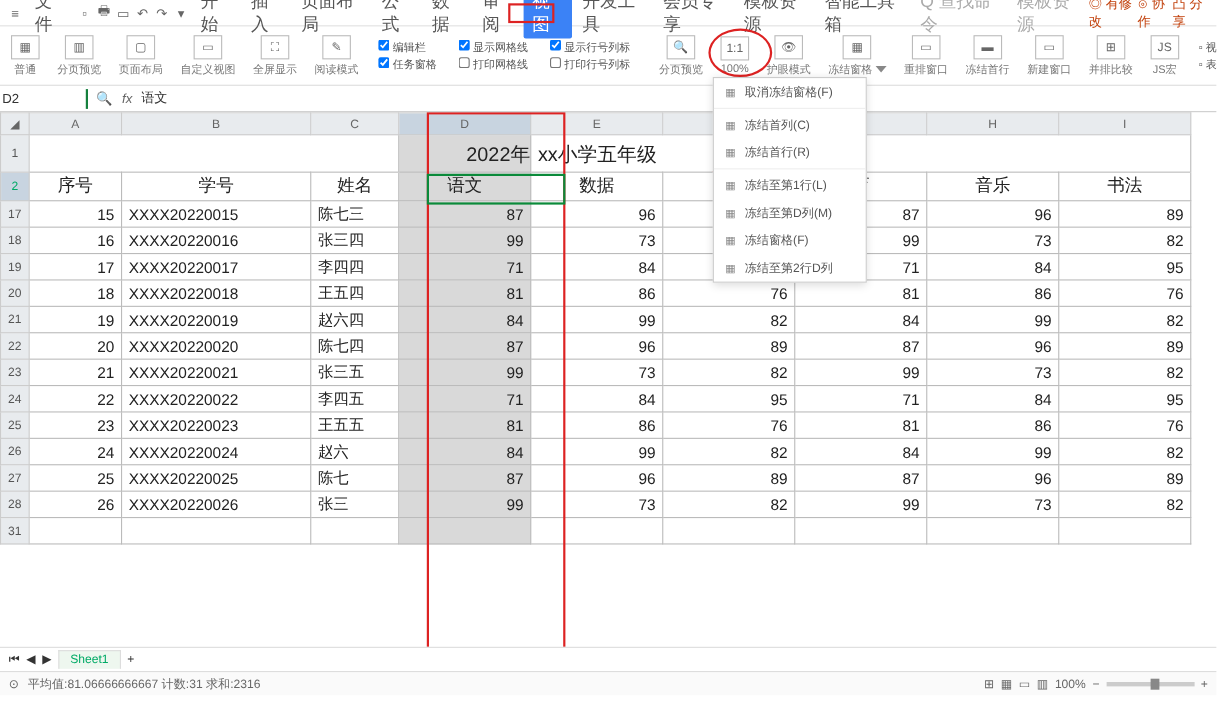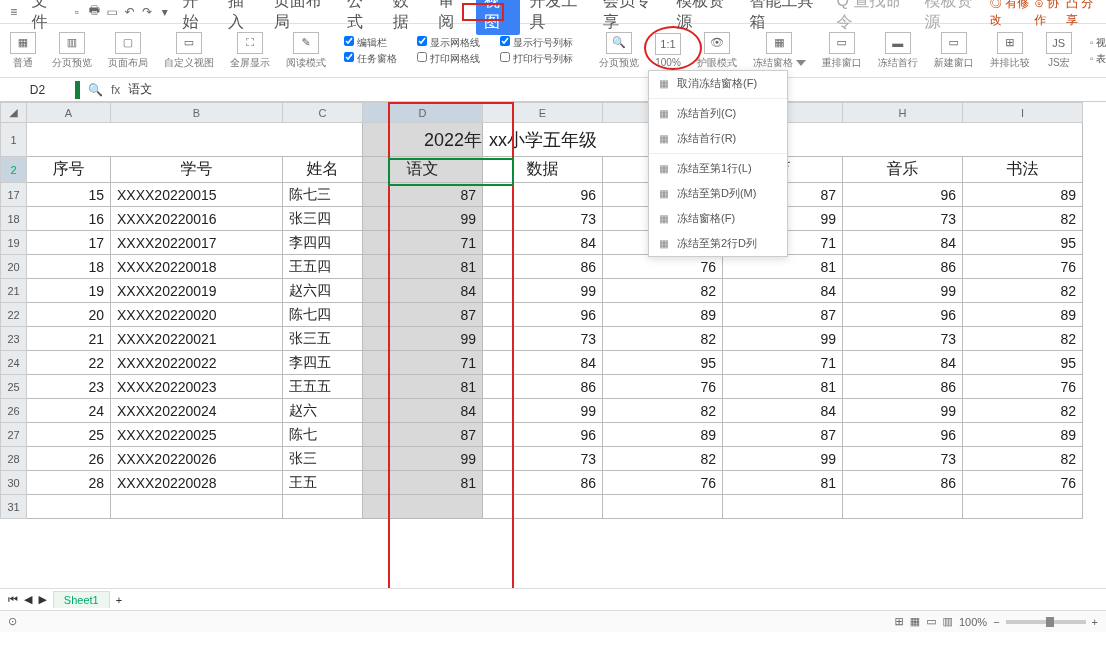--- a/index.html
+++ b/index.html
@@ -12,23 +12,23 @@
 .ribbon{height:54px;display:flex;align-items:center;padding:4px 6px;border-bottom:1px solid #ddd;gap:8px;position:relative}
 .rgrp{display:flex;flex-direction:column;align-items:center;gap:2px;padding:0 4px}
 .rgrp .rbox{width:26px;height:22px;border:1px solid #bbb;background:#fff;display:flex;align-items:center;justify-content:center;font-size:11px;color:#666}
 .rgrp .rlbl{font-size:10px;color:#777;white-space:nowrap}
 .rchk{display:flex;flex-direction:column;gap:2px;font-size:10px;color:#555;padding:0 6px}
 .rchk label{display:flex;align-items:flex-start;gap:3px;white-space:nowrap}
 .rchk input{width:10px;height:10px}
 .ribbon .sep{width:1px;height:40px;background:#ddd}
 .circle-red{position:absolute;border:2px solid #d22;border-radius:50%;pointer-events:none}
 .formula-bar{height:24px;display:flex;align-items:center;border-bottom:1px solid #ccc;font-size:12px}
-.namebox{width:80px;text-align:center;padding:2px;border-right:5px solid #15803d}
+.namebox{width:80px;text-align:left;padding:2px;border-right:2px solid #15803d}
 .fx-area{display:flex;align-items:center;gap:8px;padding:0 8px}
-.fx-icon{color:#666;}
+.fx-icon{color:#666;font-style:italic}
 .sheet{position:relative;overflow:hidden}
 table{border-collapse:collapse;table-layout:fixed}
 .colhdr td{background:#e8ebee;border:1px solid #ccc;text-align:center;font-size:11px;color:#666;height:20px}
 .colhdr td.sel{background:#c8d4e0}
 .rowhdr{background:#e8ebee;border:1px solid #ccc;text-align:center;font-size:11px;color:#555;width:26px}
 .rowhdr.sel{background:#c8d4e0;color:#0a6}
 td.cell{border:1px solid #bbb;padding:2px 6px;height:24px;font-size:14px;color:#222;background:#fff}
 td.cell.center{text-align:center}
 td.cell.right{text-align:right}
 td.cell.shaded{background:#d9d9d9}
@@ -344,32 +344,20 @@
           <td class="cell ">XXXX20220026</td>
           <td class="cell ">张三</td>
           <td class="cell right shaded">99</td>
           <td class="cell right">73</td>
           <td class="cell right">82</td>
           <td class="cell right">99</td>
           <td class="cell right">73</td>
           <td class="cell right">82</td>
         </tr>
         <tr>
-          <td class="rowhdr">30</td>
-          <td class="cell right">28</td>
-          <td class="cell ">XXXX20220028</td>
-          <td class="cell ">王五</td>
-          <td class="cell right shaded">81</td>
-          <td class="cell right">86</td>
-          <td class="cell right">76</td>
-          <td class="cell right">81</td>
-          <td class="cell right">86</td>
-          <td class="cell right">76</td>
-        </tr>
-        <tr>
           <td class="rowhdr">31</td>
           <td class="cell right"></td>
           <td class="cell "></td>
           <td class="cell "></td>
           <td class="cell right shaded"></td>
           <td class="cell right"></td>
           <td class="cell right"></td>
           <td class="cell right"></td>
           <td class="cell right"></td>
           <td class="cell right"></td>
@@ -419,20 +407,21 @@
 <div class="sheettabs">
   <span>⏮</span>
   <span>◀</span>
   <span>▶</span>
   <span class="tab">Sheet1</span>
   <span>+</span>
 </div>
 
 <div class="statusbar">
   <span>⊙</span>
+  <span style="margin-left:8px">平均值:81.06666666667  计数:31  求和:2316</span>
   <div class="right">
     <span>⊞</span>
     <span>▦</span>
     <span>▭</span>
     <span>▥</span>
     <span>100%</span>
     <span>−</span>
     <div class="zoom-slider"></div>
     <span>+</span>
   </div>

